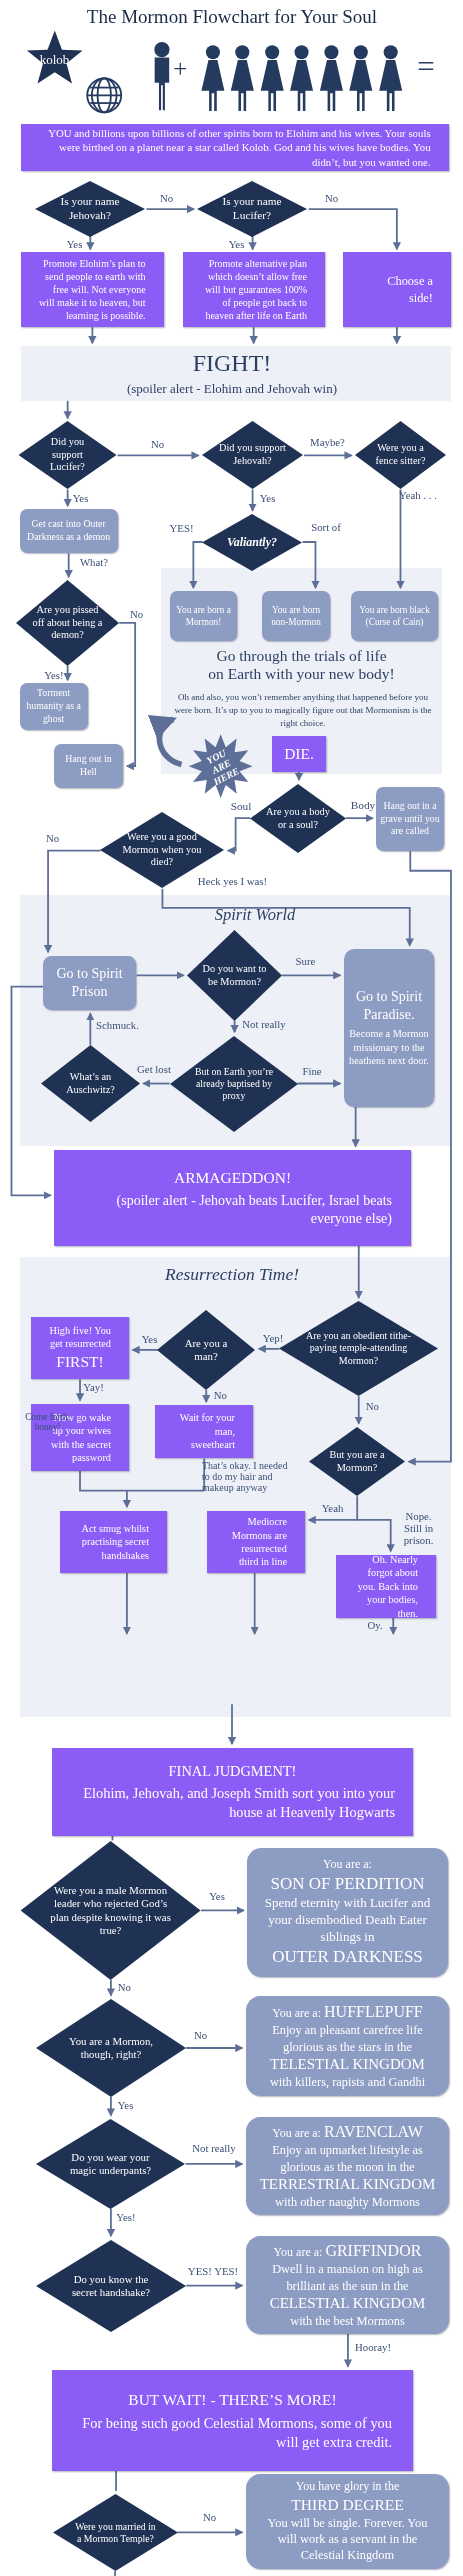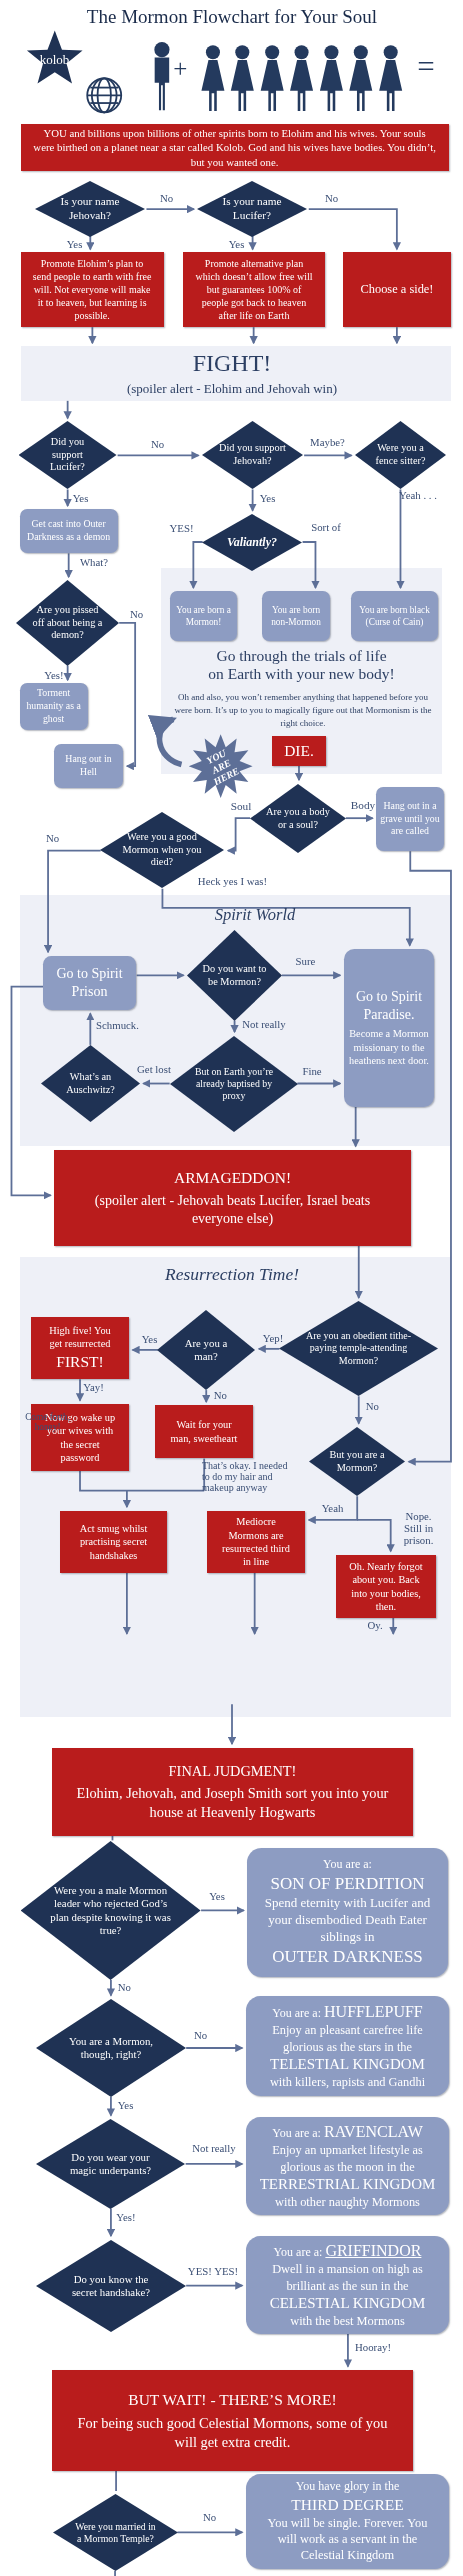--- a/index.html
+++ b/index.html
@@ -4,22 +4,22 @@
 <style>
   html,body{margin:0;padding:0;background:#fff;}
   .page{position:relative;width:464px;height:3164px;background:#fff;overflow:hidden;
         font-family:"Liberation Serif","DejaVu Serif",serif;color:#243a5e;}
   .panel{position:absolute;background:#eef0f7;z-index:0;}
   .overlay{position:absolute;left:0;top:0;z-index:1;}
   .d{position:absolute;background:#1f3254;color:#fff;z-index:2;
      clip-path:polygon(50% 0,100% 50%,50% 100%,0 50%);
      display:flex;align-items:center;justify-content:center;text-align:center;line-height:1.22;}
   .d>span{width:68%;}
-  .b{position:absolute;background:#b91c1c;color:#fff;z-index:2;box-shadow:1px 1px 1.5px rgba(40,50,70,.35);
-     display:flex;flex-direction:column;align-items:center;justify-content:center;text-align:center;line-height:1.3;padding:12px;box-sizing:border-box;}
+  .b{position:absolute;background:#8b5cf6;color:#fff;z-index:2;box-shadow:1px 1px 1.5px rgba(40,50,70,.35);
+     display:flex;flex-direction:column;align-items:center;justify-content:center;text-align:right;line-height:1.3;padding:18px;box-sizing:border-box;}
   .r{position:absolute;background:#8d9cc2;color:#fff;z-index:2;border-radius:7.2px;box-shadow:1px 1px 1.5px rgba(40,50,70,.35);
      display:flex;flex-direction:column;align-items:center;justify-content:center;text-align:center;line-height:1.3;padding:3.1px;box-sizing:border-box;}
   .lbl{position:absolute;color:#3a4e74;font-size:10.8px;text-align:center;line-height:1.12;white-space:pre-line;z-index:2;}
   .t{position:absolute;color:#2c3f63;text-align:center;z-index:2;white-space:pre-line;}
   .it{font-style:italic;}
 </style>
 </head>
 <body>
 
 <div class="page">
@@ -306,21 +306,21 @@
     <span style="font-size:12.4px;max-width:185px;">Enjoy an upmarket lifestyle as glorious as the moon in the</span>
     <span style="font-size:15px;">TERRESTRIAL KINGDOM</span>
     <span style="font-size:12.4px;">with other naughty Mormons</span>
   </div>
   <span class="lbl" style="left:113px;top:2211px;width:26px;">Yes!</span>
   <div class="d" style="left:36px;top:2240px;width:150px;height:92px;font-size:10.8px;">
       <span>Do you know the secret handshake?</span>
     </div>
   <span class="lbl" style="left:181px;top:2265px;width:64px;">YES! YES!</span>
   <div class="r" style="left:246px;top:2236px;width:203px;height:98px;border-radius:14.4px;">
-    <span style="font-size:12px;"><span>You are a:</span> <span style="font-size:16px;text-decoration:underline;">GRIFFINDOR</span></span>
+    <span style="font-size:12px;"><span>You are a:</span> <span style="font-size:16px;">GRIFFINDOR</span></span>
     <span style="font-size:12.4px;max-width:185px;">Dwell in a mansion on high as brilliant as the sun in the</span>
     <span style="font-size:15px;">CELESTIAL KINGDOM</span>
     <span style="font-size:12.4px;">with the best Mormons</span>
   </div>
   <span class="lbl" style="left:350px;top:2341px;width:46px;">Hooray!</span>
   <div class="b" style="left:52px;top:2370px;width:361px;height:101px;">
     <span style="font-size:15.5px;">BUT WAIT! - THERE’S MORE!</span>
     <span style="font-size:14.4px;margin-top:4.1px;max-width:319px;">For being such good Celestial Mormons, some of you will get extra credit.</span>
   </div>
   <div class="d" style="left:53px;top:2494px;width:125px;height:77px;font-size:9.8px;">

